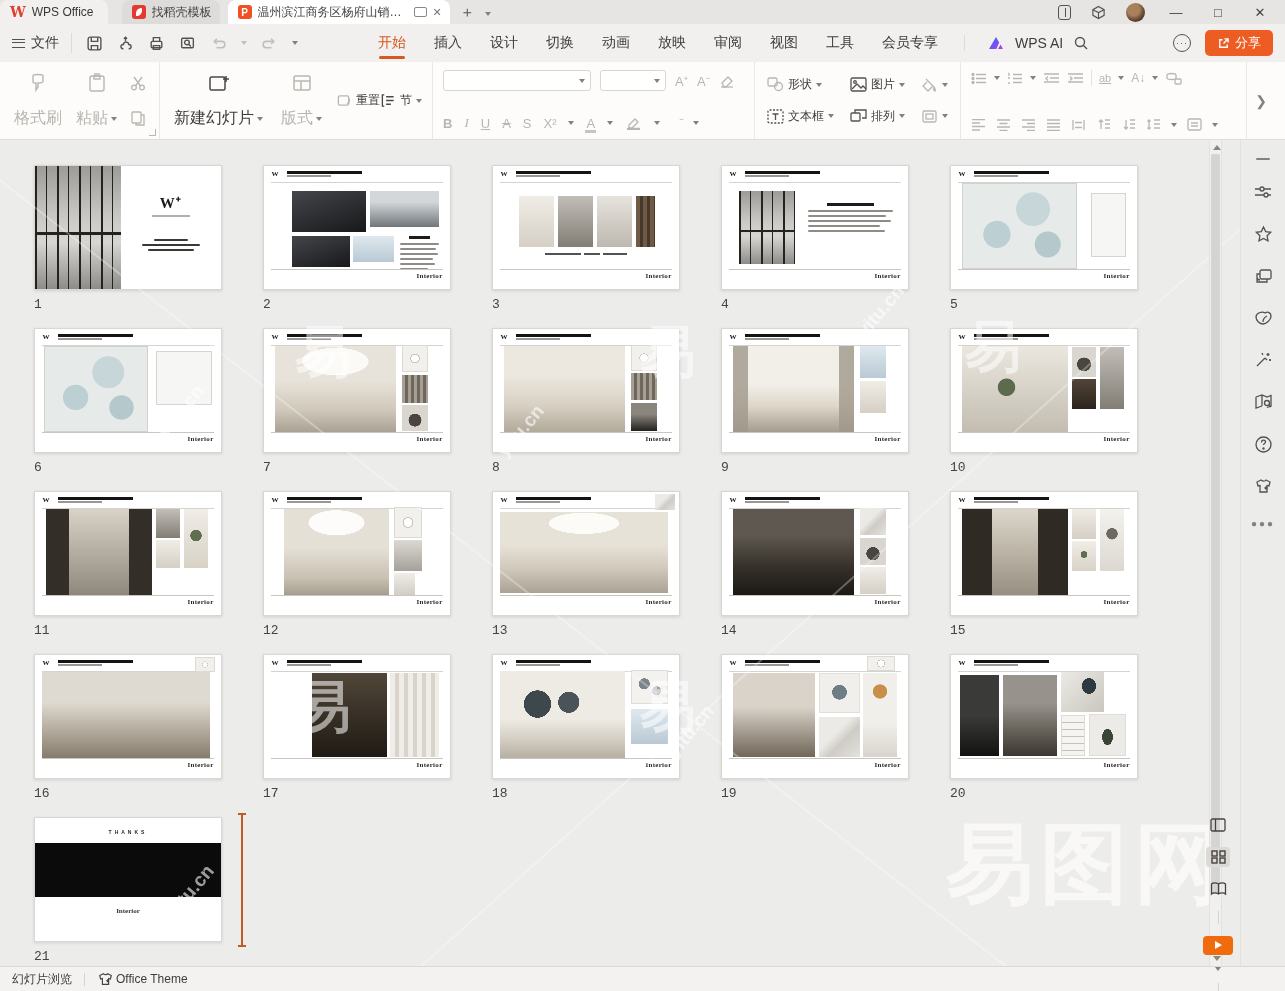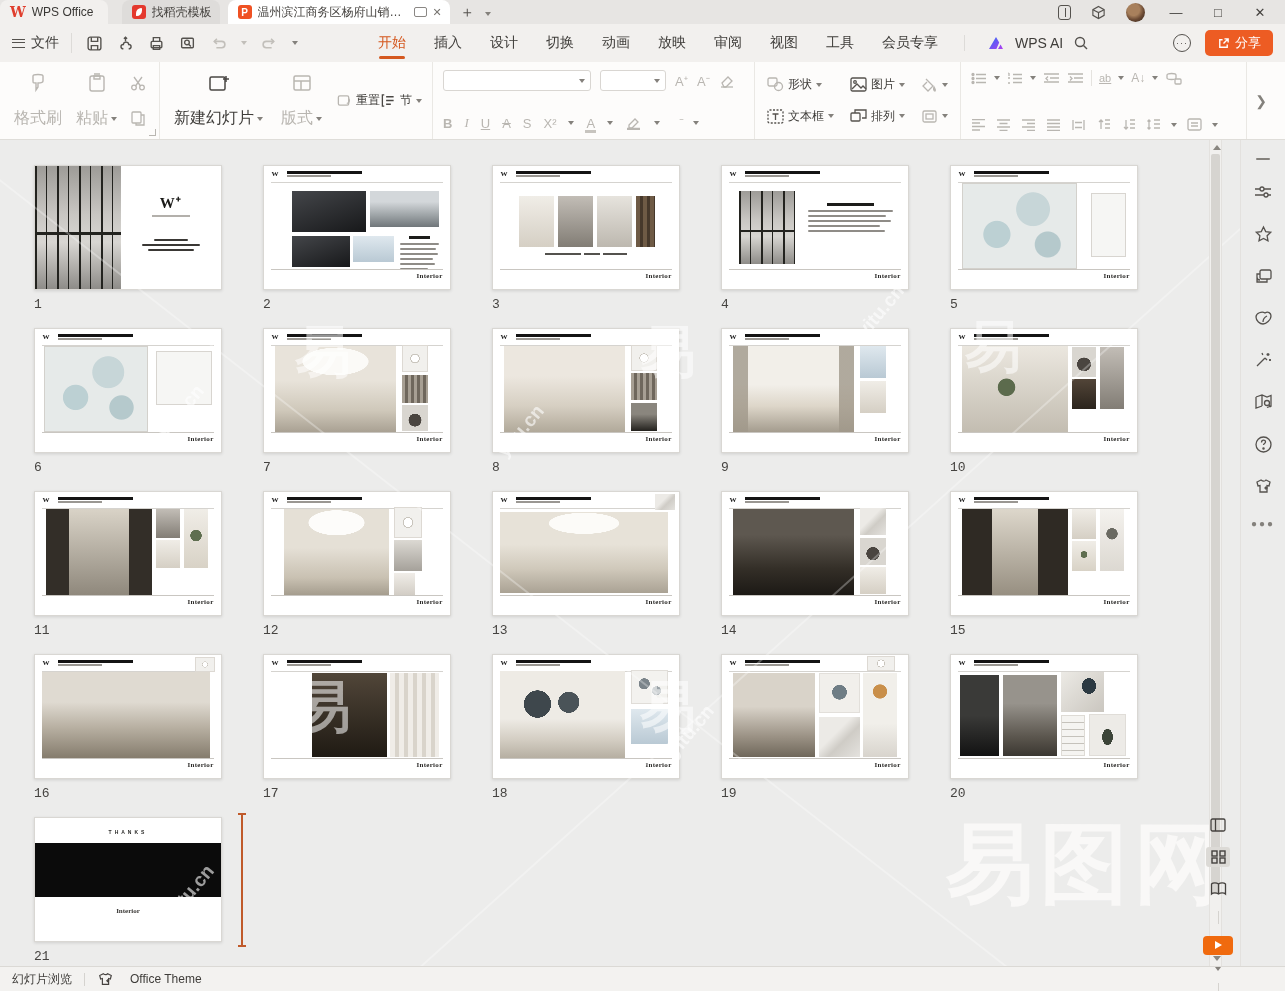--- a/index.html
+++ b/index.html
@@ -948,21 +948,21 @@
     <span class="rb-dots">●●●</span>
   </div>
 
   <div class="statusbar">
     <span>幻灯片浏览</span>
     <span class="sb-div"></span>
     <svg width="17" height="16" viewBox="0 0 19 18" fill="none" stroke="#45423f" stroke-width="1.3">
         <path d="M7 3 3 5l1 4 2-.5V15h7V8.5l2 .5 1-4-4-2c-1 1.5-3 1.5-5 0z"></path>
         <path d="m12 10 1 1-1 1-1-1z"></path>
       </svg>
-    <span style="margin-left:16px">Office Theme</span>
+    <span style="margin-left:2px">Office Theme</span>
     <div class="sb-right">
       <span class="sb-ic">
           <svg width="16" height="14" viewBox="0 0 16 14" fill="none" stroke="#45423f" stroke-width="1.3">
             <rect x="1" y="1" width="14" height="12" rx="1.5"></rect>
             <path d="M5.5 1v12"></path>
           </svg>
         </span>
       <span class="sb-ic active">
           <svg width="15" height="14" viewBox="0 0 15 14" fill="none" stroke="#45423f" stroke-width="1.4">
             <rect x="1" y="1" width="5" height="5"></rect>

